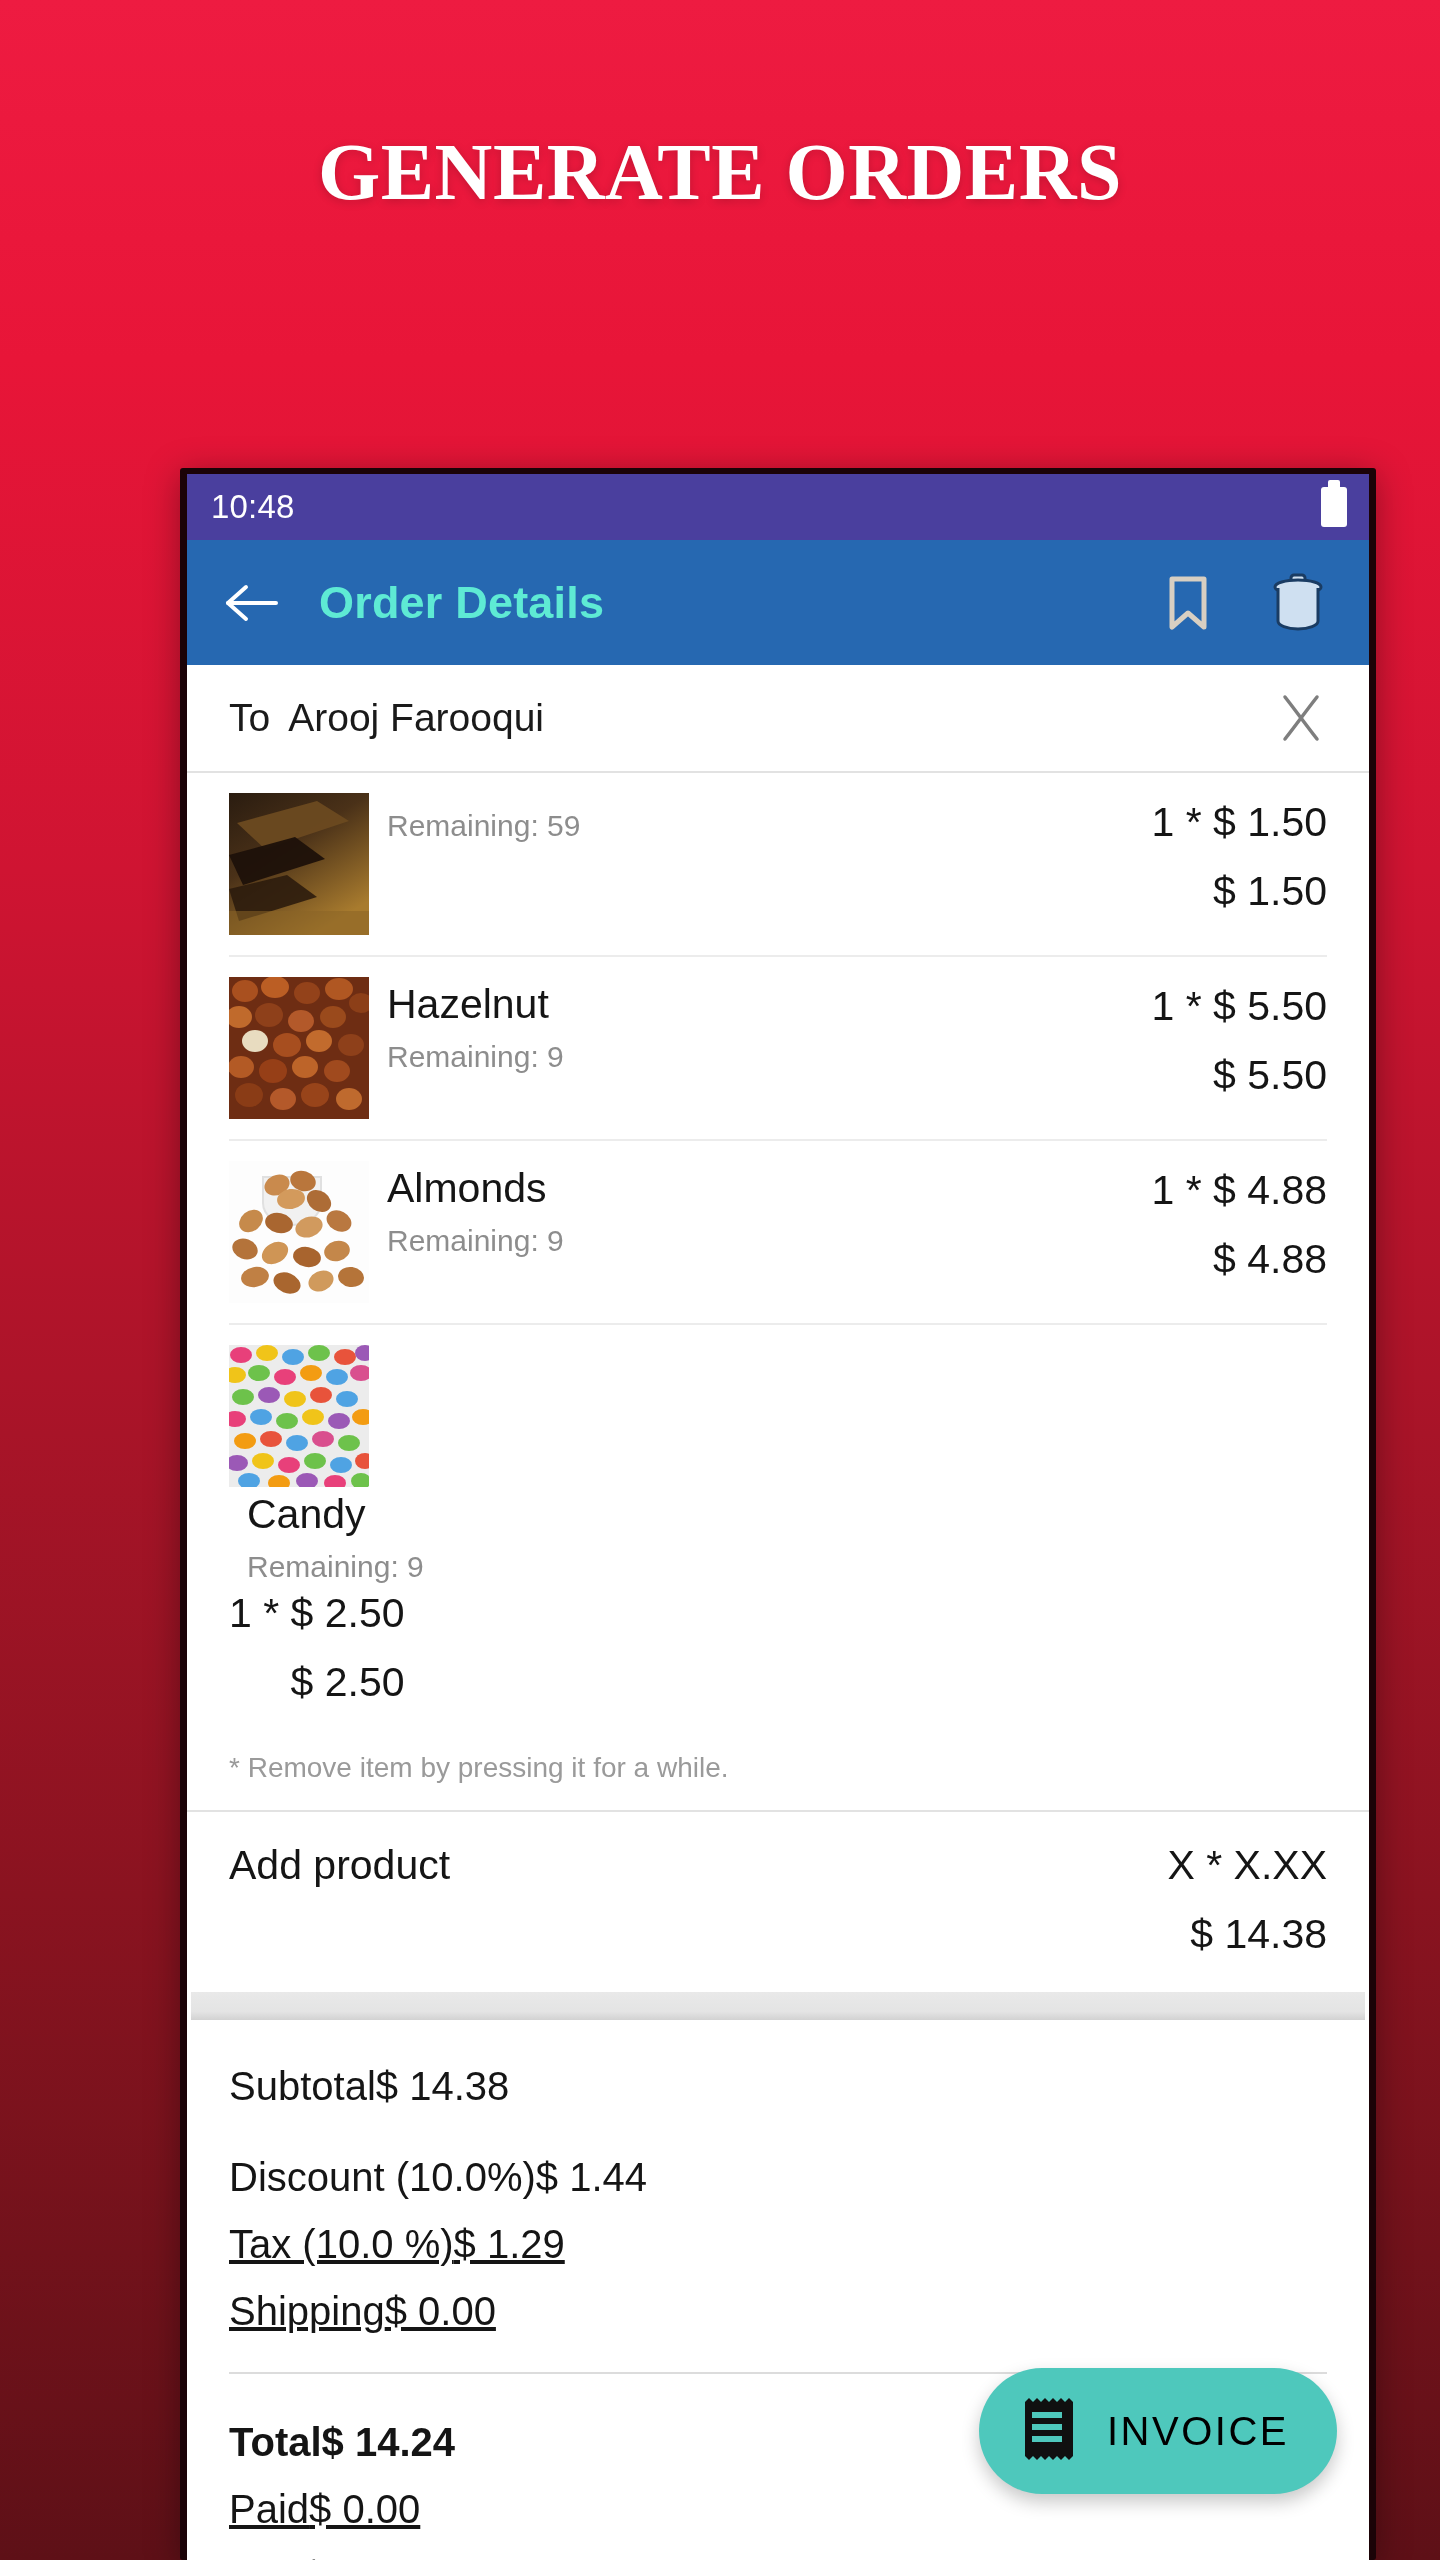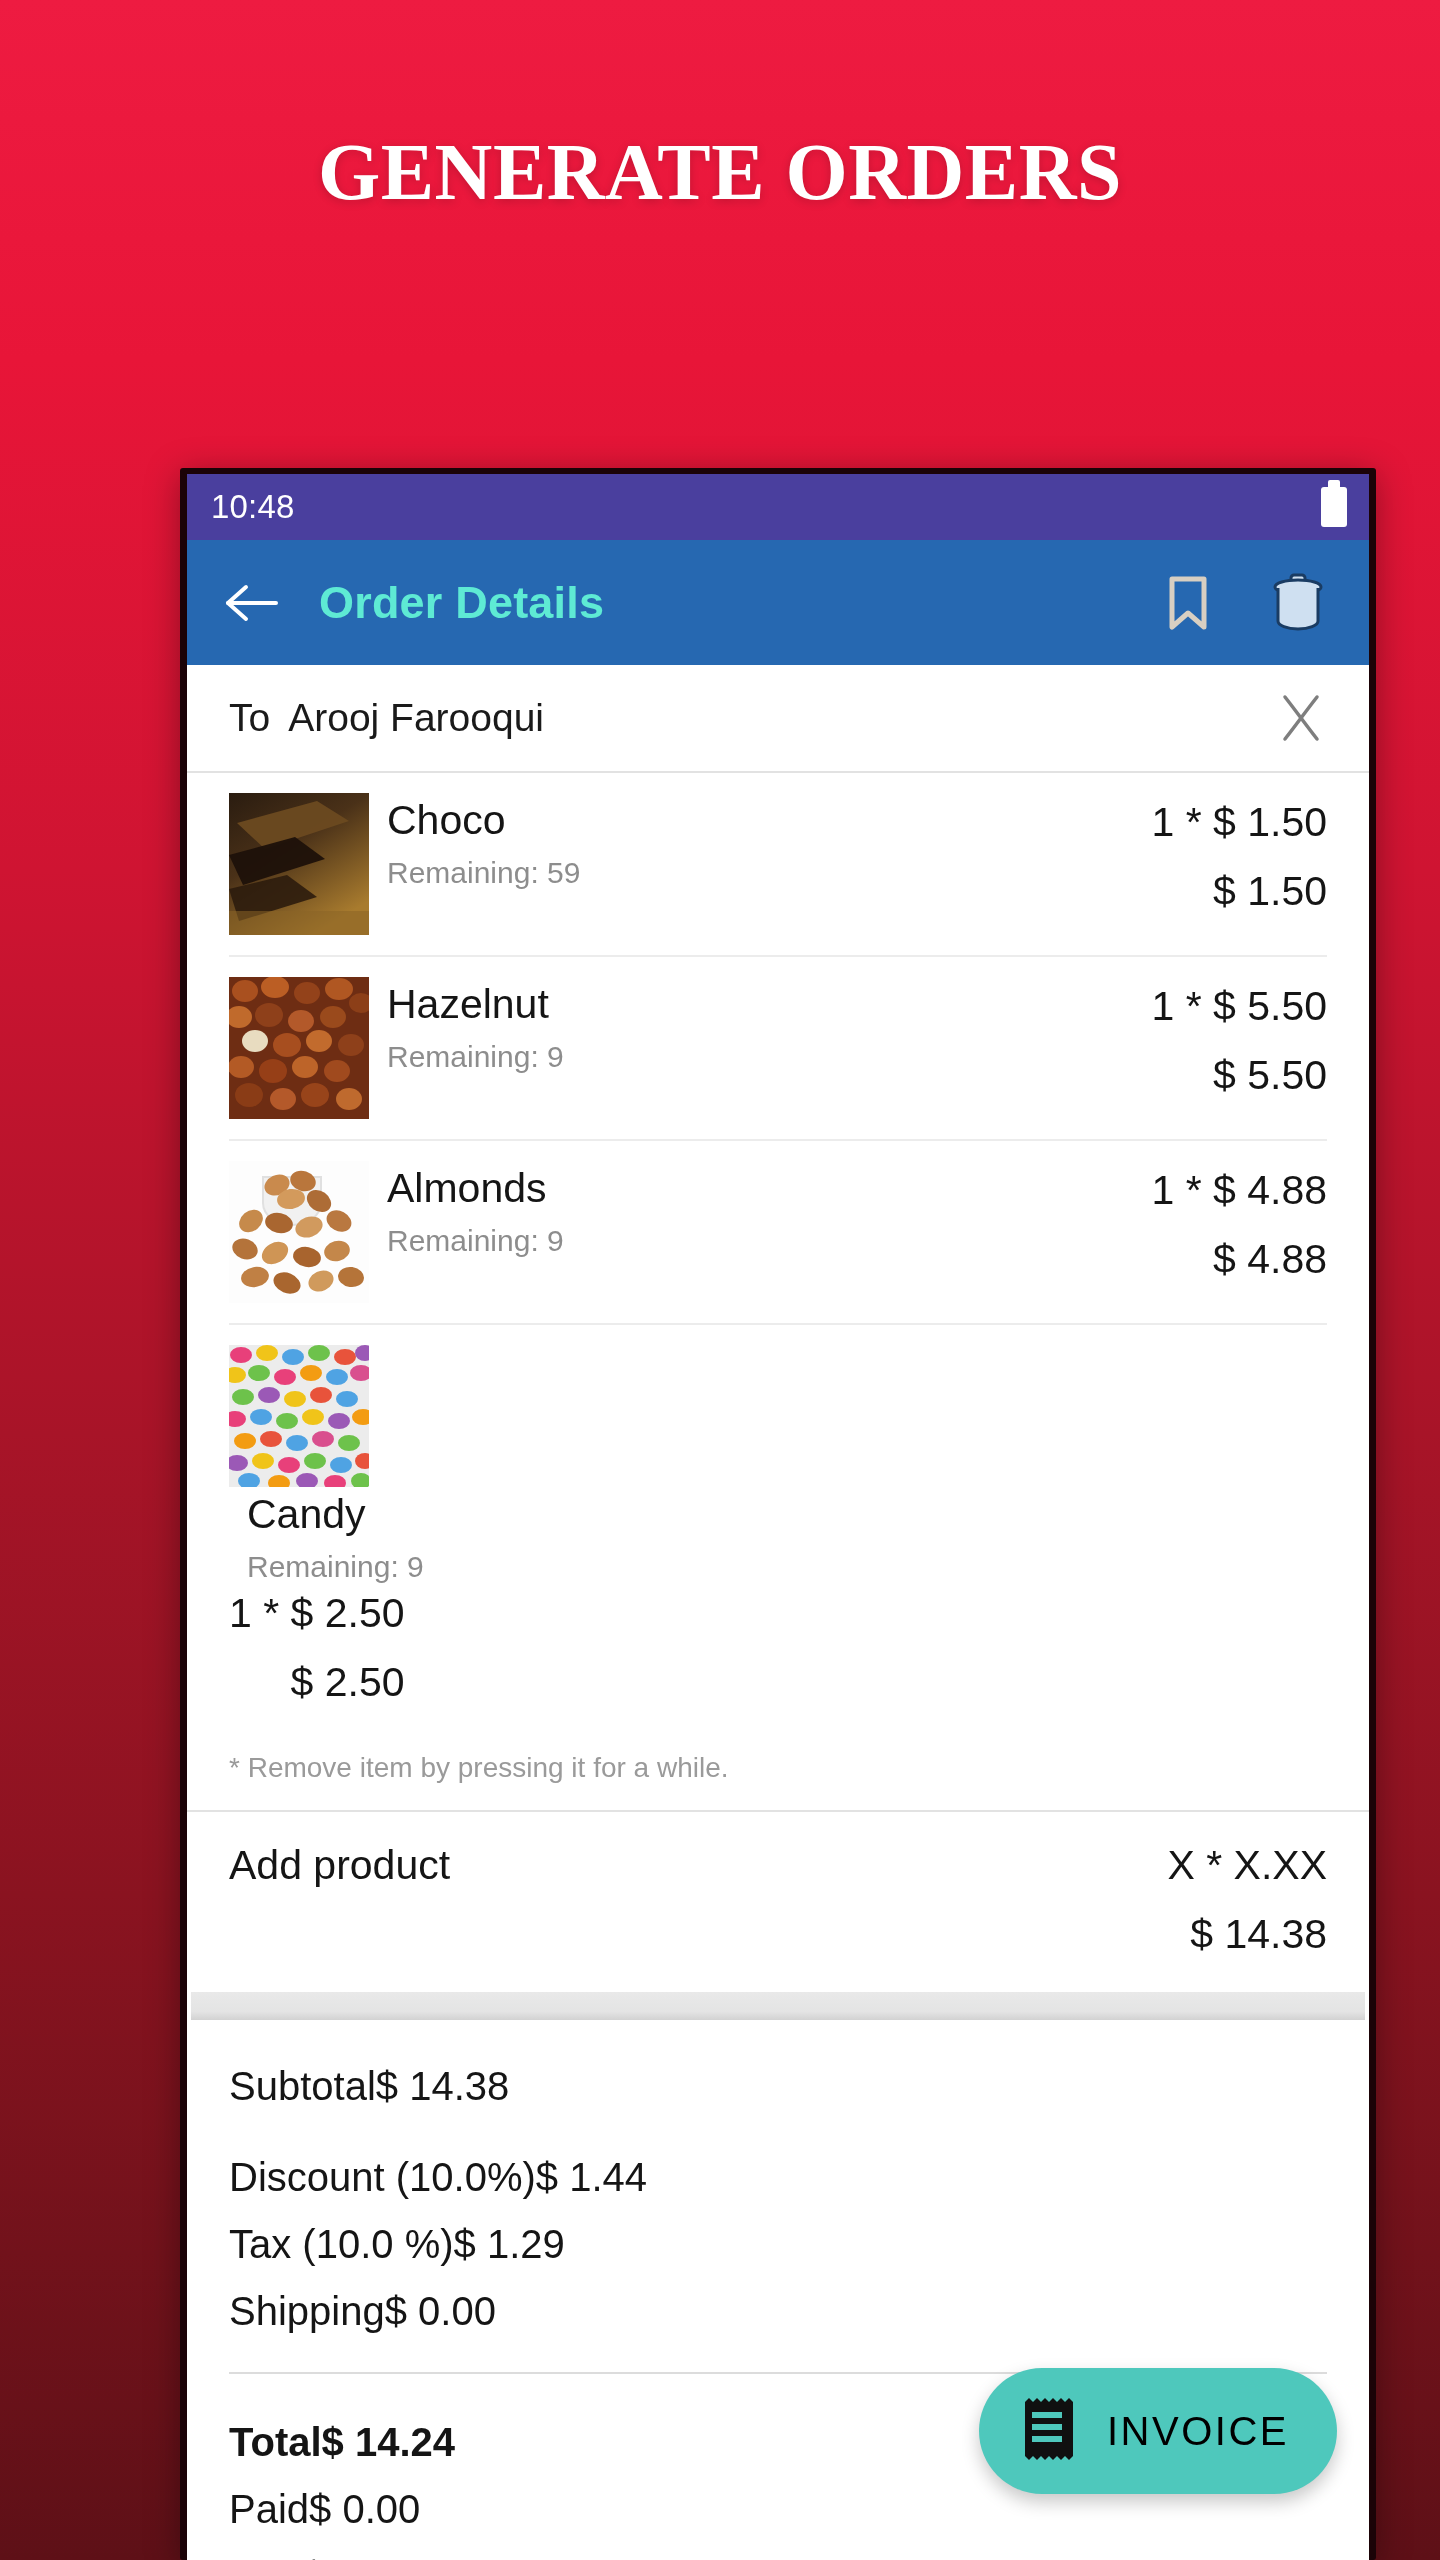--- a/index.html
+++ b/index.html
@@ -214,21 +214,21 @@
   .summary { padding: 0 42px; }
   .sumrow {
     display: flex;
     justify-content: flex-start;
     align-items: baseline;
     font-size: 40px;
     color: #151515;
   }
   .sumrow.first { padding-top: 44px; }
   .sumrow.spaced { margin-top: 46px; }
-  .sumrow.tight { margin-top: 22px; }
+  .sumrow.tight { margin-top: 22px; text-decoration: underline; }
   .sumrow.bold { font-weight: 700; }
   .sumrow.loss .sum-label { color: #f32020; font-weight: 700; }
   .divider {
     height: 2px;
     background: #dcdcdc;
     margin: 38px 0 0 0;
   }
 
   
   .fab {
@@ -313,21 +313,20 @@
                 </linearGradient>
               </defs>
             <rect width="140" height="142" fill="url(#gChoco)"></rect>
             <path d="M8 30 L88 8 L120 28 L36 56 Z" fill="#6b4a20" opacity="0.95"></path>
             <path d="M0 62 L66 44 L96 66 L14 92 Z" fill="#1d1109" opacity="0.95"></path>
             <path d="M0 96 L58 82 L88 104 L10 128 Z" fill="#2c1c0d" opacity="0.9"></path>
             <rect x="0" y="118" width="140" height="24" fill="#8b6526" opacity="0.55"></rect>
           </svg>
         </span>
         <span class="item-mid">
-          <span class="item-name" style="display:block">Choco</span>
           <span class="item-sub" style="display:block">Remaining: 59</span>
         </span>
         <span class="item-right">
           <span class="item-qty" style="display:block">1 * $ 1.50</span>
           <span class="item-total" style="display:block">$ 1.50</span>
         </span>
       </div>
 
       <div class="item">
         <span class="thumb">

